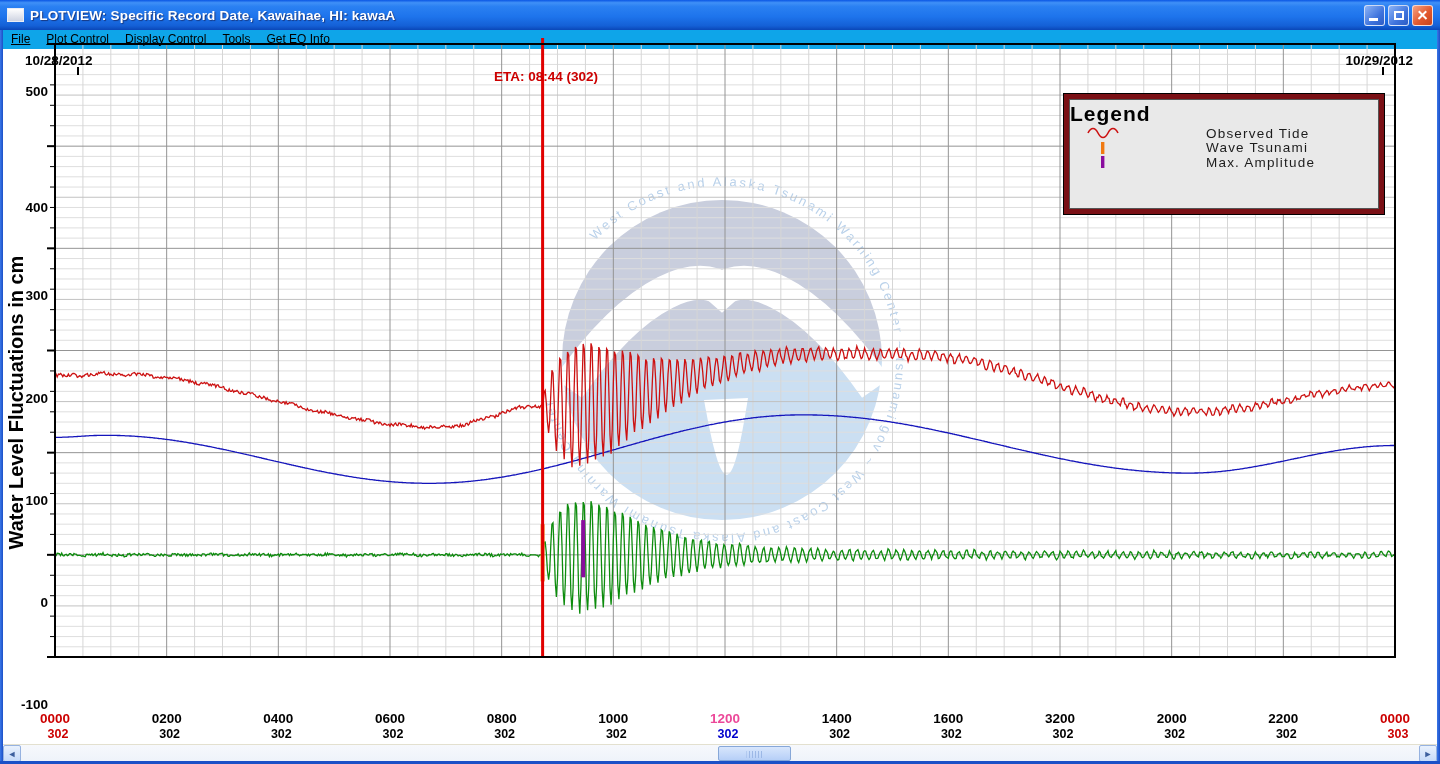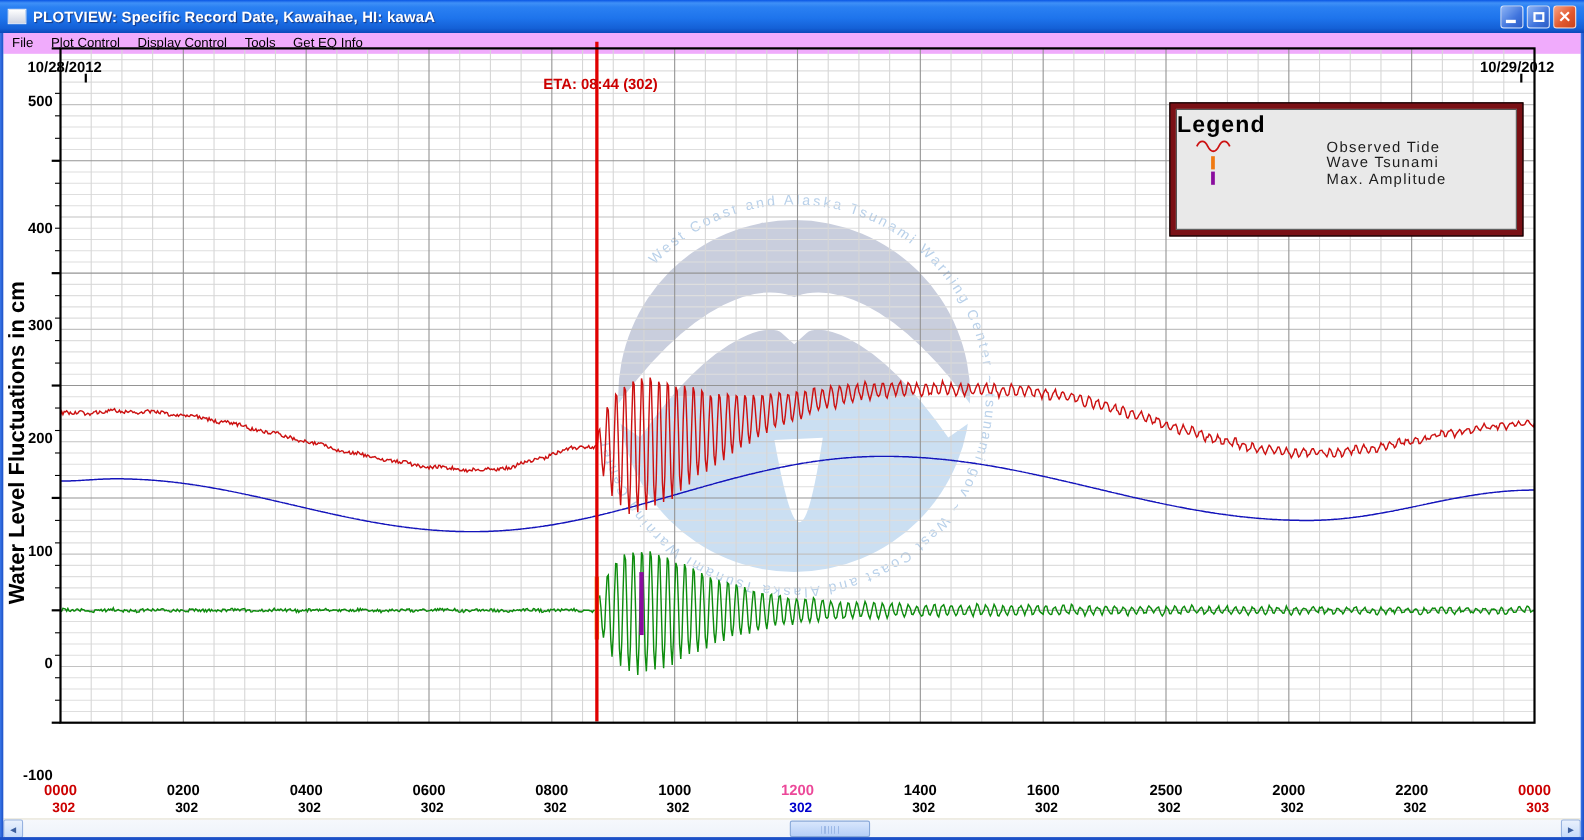--- a/index.html
+++ b/index.html
@@ -19,21 +19,21 @@
   #win-controls { margin-left:auto; margin-right:7px; display:flex; gap:3px; }
   .win-btn { width:21px; height:21px; border-radius:3px; border:1px solid rgba(255,255,255,.75); position:relative; cursor:default; }
   .win-btn.blue { background:linear-gradient(135deg,#8db4f6 0%,#3f74dd 60%,#2c5cc4 100%); }
   .win-btn.red  { background:linear-gradient(135deg,#f5a283 0%,#e2592f 55%,#c8431d 100%); }
   .glyph-min { position:absolute; left:4px; bottom:4px; width:9px; height:3px; background:#fff; }
   .glyph-max { position:absolute; left:5px; top:5px; width:10px; height:9px; border:2px solid #fff; }
   .glyph-close-a,.glyph-close-b { position:absolute; left:4px; top:8.5px; width:11px; height:2.4px; background:#fff; }
   .glyph-close-a { transform:rotate(45deg);} .glyph-close-b { transform:rotate(-45deg);}
   #menubar {
     position:absolute; left:3px; right:3px; top:30px; height:19px;
-    background:#f0abfc; display:flex; align-items:center; font-size:12px; color:#000;
+    background:#0ea5e9; display:flex; align-items:center; font-size:12px; color:#000;text-decoration:underline;
   }
   .menu-item { padding:2px 8px 3px 8px; cursor:default; }
   .border-left,.border-right { position:absolute; top:30px; bottom:0; width:3px; background:linear-gradient(90deg,#3a77e8,#1b50c7); }
   .border-left{left:0;} .border-right{right:0;}
   .border-bottom { position:absolute; left:0; right:0; bottom:0; height:3px; background:#1b50c7; }
 
   
   #client { position:absolute; left:3px; right:3px; top:49px; bottom:20px; background:#fff; }
   #plot-svg { position:absolute; left:-3px; top:-49px; }
 
@@ -293,21 +293,21 @@
         <div class="x-time" style="left: 498.667px; top: 662px; color: rgb(0, 0, 0);">0800</div>
         <div class="x-day" style="left: 501.667px; top: 678px; color: rgb(0, 0, 0);">302</div>
         <div class="x-time" style="left: 610.333px; top: 662px; color: rgb(0, 0, 0);">1000</div>
         <div class="x-day" style="left: 613.333px; top: 678px; color: rgb(0, 0, 0);">302</div>
         <div class="x-time" style="left: 722px; top: 662px; color: #ec4899;">1200</div>
         <div class="x-day" style="left: 725px; top: 678px; color: rgb(0, 0, 204);">302</div>
         <div class="x-time" style="left: 833.667px; top: 662px; color: rgb(0, 0, 0);">1400</div>
         <div class="x-day" style="left: 836.667px; top: 678px; color: rgb(0, 0, 0);">302</div>
         <div class="x-time" style="left: 945.333px; top: 662px; color: rgb(0, 0, 0);">1600</div>
         <div class="x-day" style="left: 948.333px; top: 678px; color: rgb(0, 0, 0);">302</div>
-        <div class="x-time" style="left: 1057px; top: 662px; color: rgb(0, 0, 0);">2500</div>
+        <div class="x-time" style="left: 1057px; top: 662px; color: rgb(0, 0, 0);">3200</div>
         <div class="x-day" style="left: 1060px; top: 678px; color: rgb(0, 0, 0);">302</div>
         <div class="x-time" style="left: 1168.67px; top: 662px; color: rgb(0, 0, 0);">2000</div>
         <div class="x-day" style="left: 1171.67px; top: 678px; color: rgb(0, 0, 0);">302</div>
         <div class="x-time" style="left: 1280.33px; top: 662px; color: rgb(0, 0, 0);">2200</div>
         <div class="x-day" style="left: 1283.33px; top: 678px; color: rgb(0, 0, 0);">302</div>
         <div class="x-time" style="left: 1392px; top: 662px; color: rgb(204, 0, 0);">0000</div>
         <div class="x-day" style="left: 1395px; top: 678px; color: rgb(204, 0, 0);">303</div>
       </div>
 
     <div id="legend">

